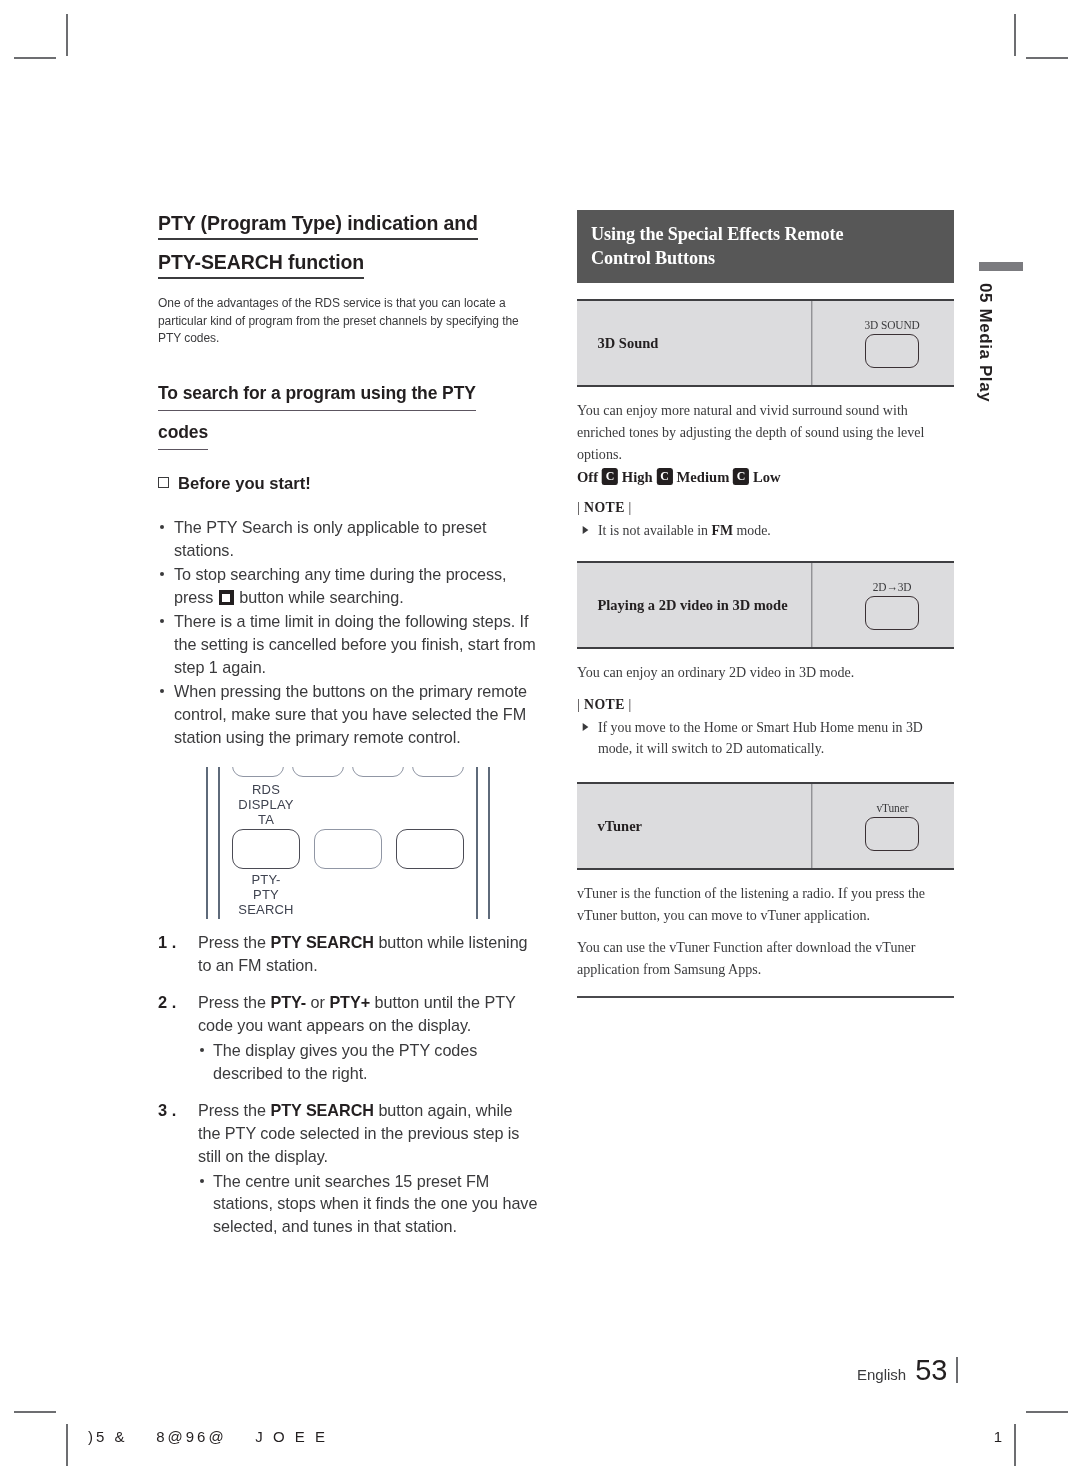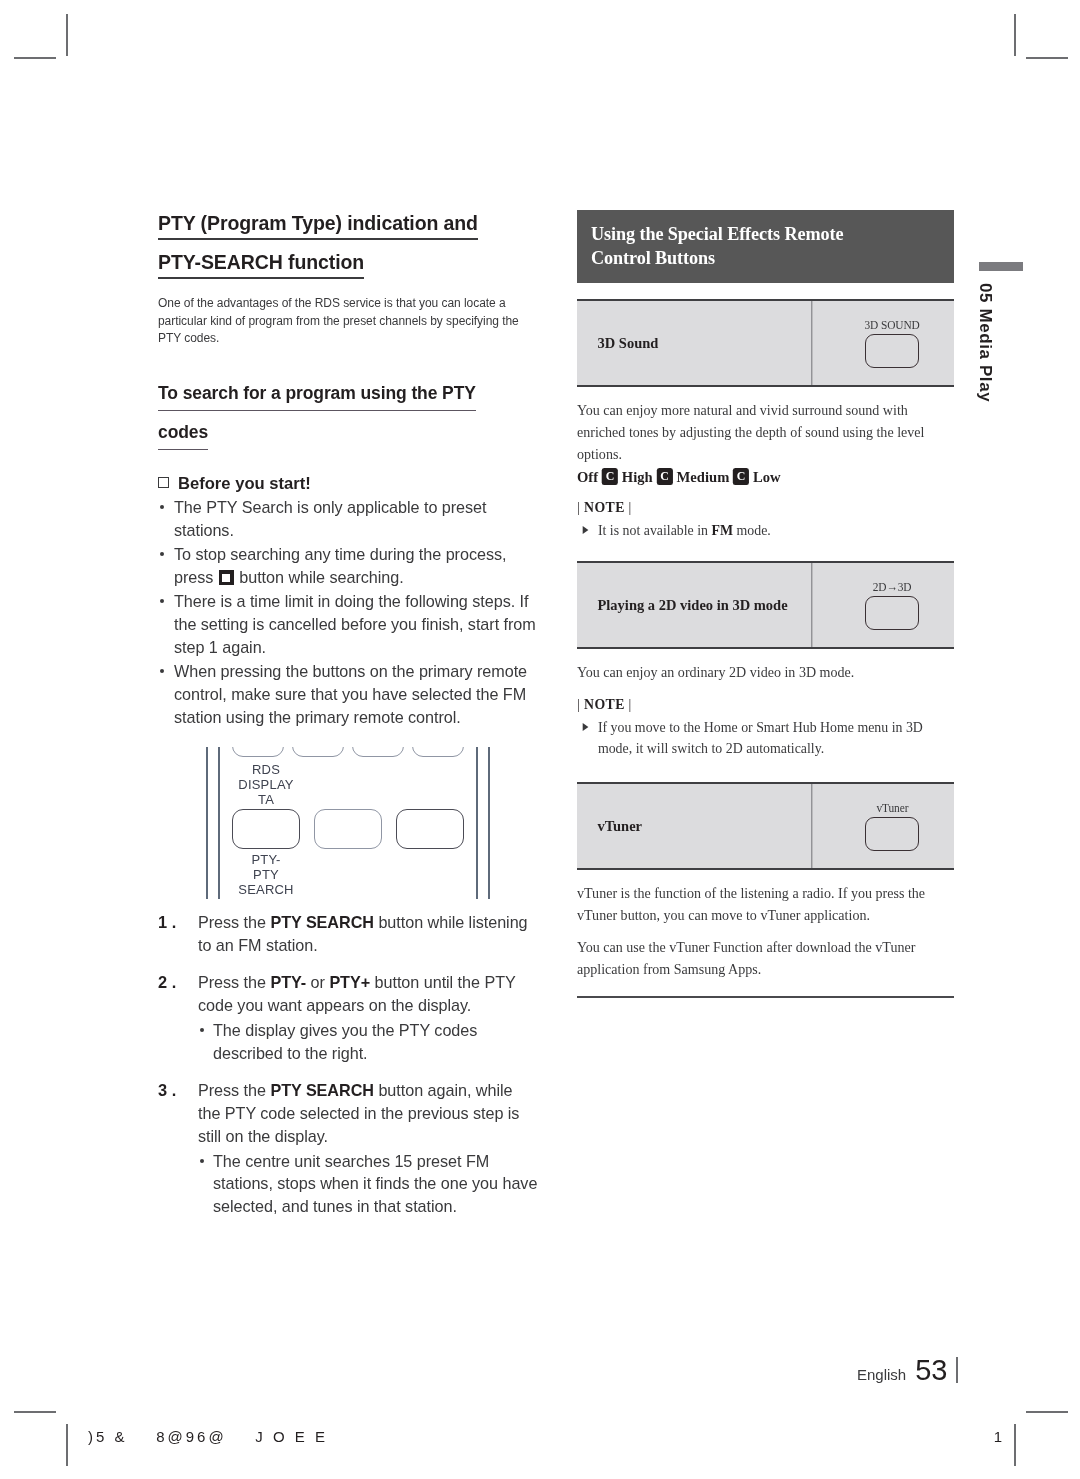--- a/index.html
+++ b/index.html
@@ -421,21 +421,21 @@
     <div class="h-sub" style="margin-top:32px;">
       <span class="u-line">To search for a program using the PTY</span><br>
       <span class="u-line" style="margin-top:7px;">codes</span>
     </div>
 
     <div class="before-start" style="margin-top:24px;">
       <span class="sq-marker"></span>
       <span>Before you start!</span>
     </div>
 
-    <ul class="dot-list" style="margin-top:2px;">
+    <ul class="dot-list" style="margin-top:22px;">
       <li>The PTY Search is only applicable to preset stations.</li>
       <li>
         <span>To stop searching any time during the process, press</span>
         <span class="stop-glyph"></span>
         <span>button while searching.</span>
       </li>
       <li>There is a time limit in doing the following steps. If the setting is cancelled before you finish, start from step 1 again.</li>
       <li>When pressing the buttons on the primary remote control, make sure that you have selected the FM station using the primary remote control.</li>
     </ul>
 

